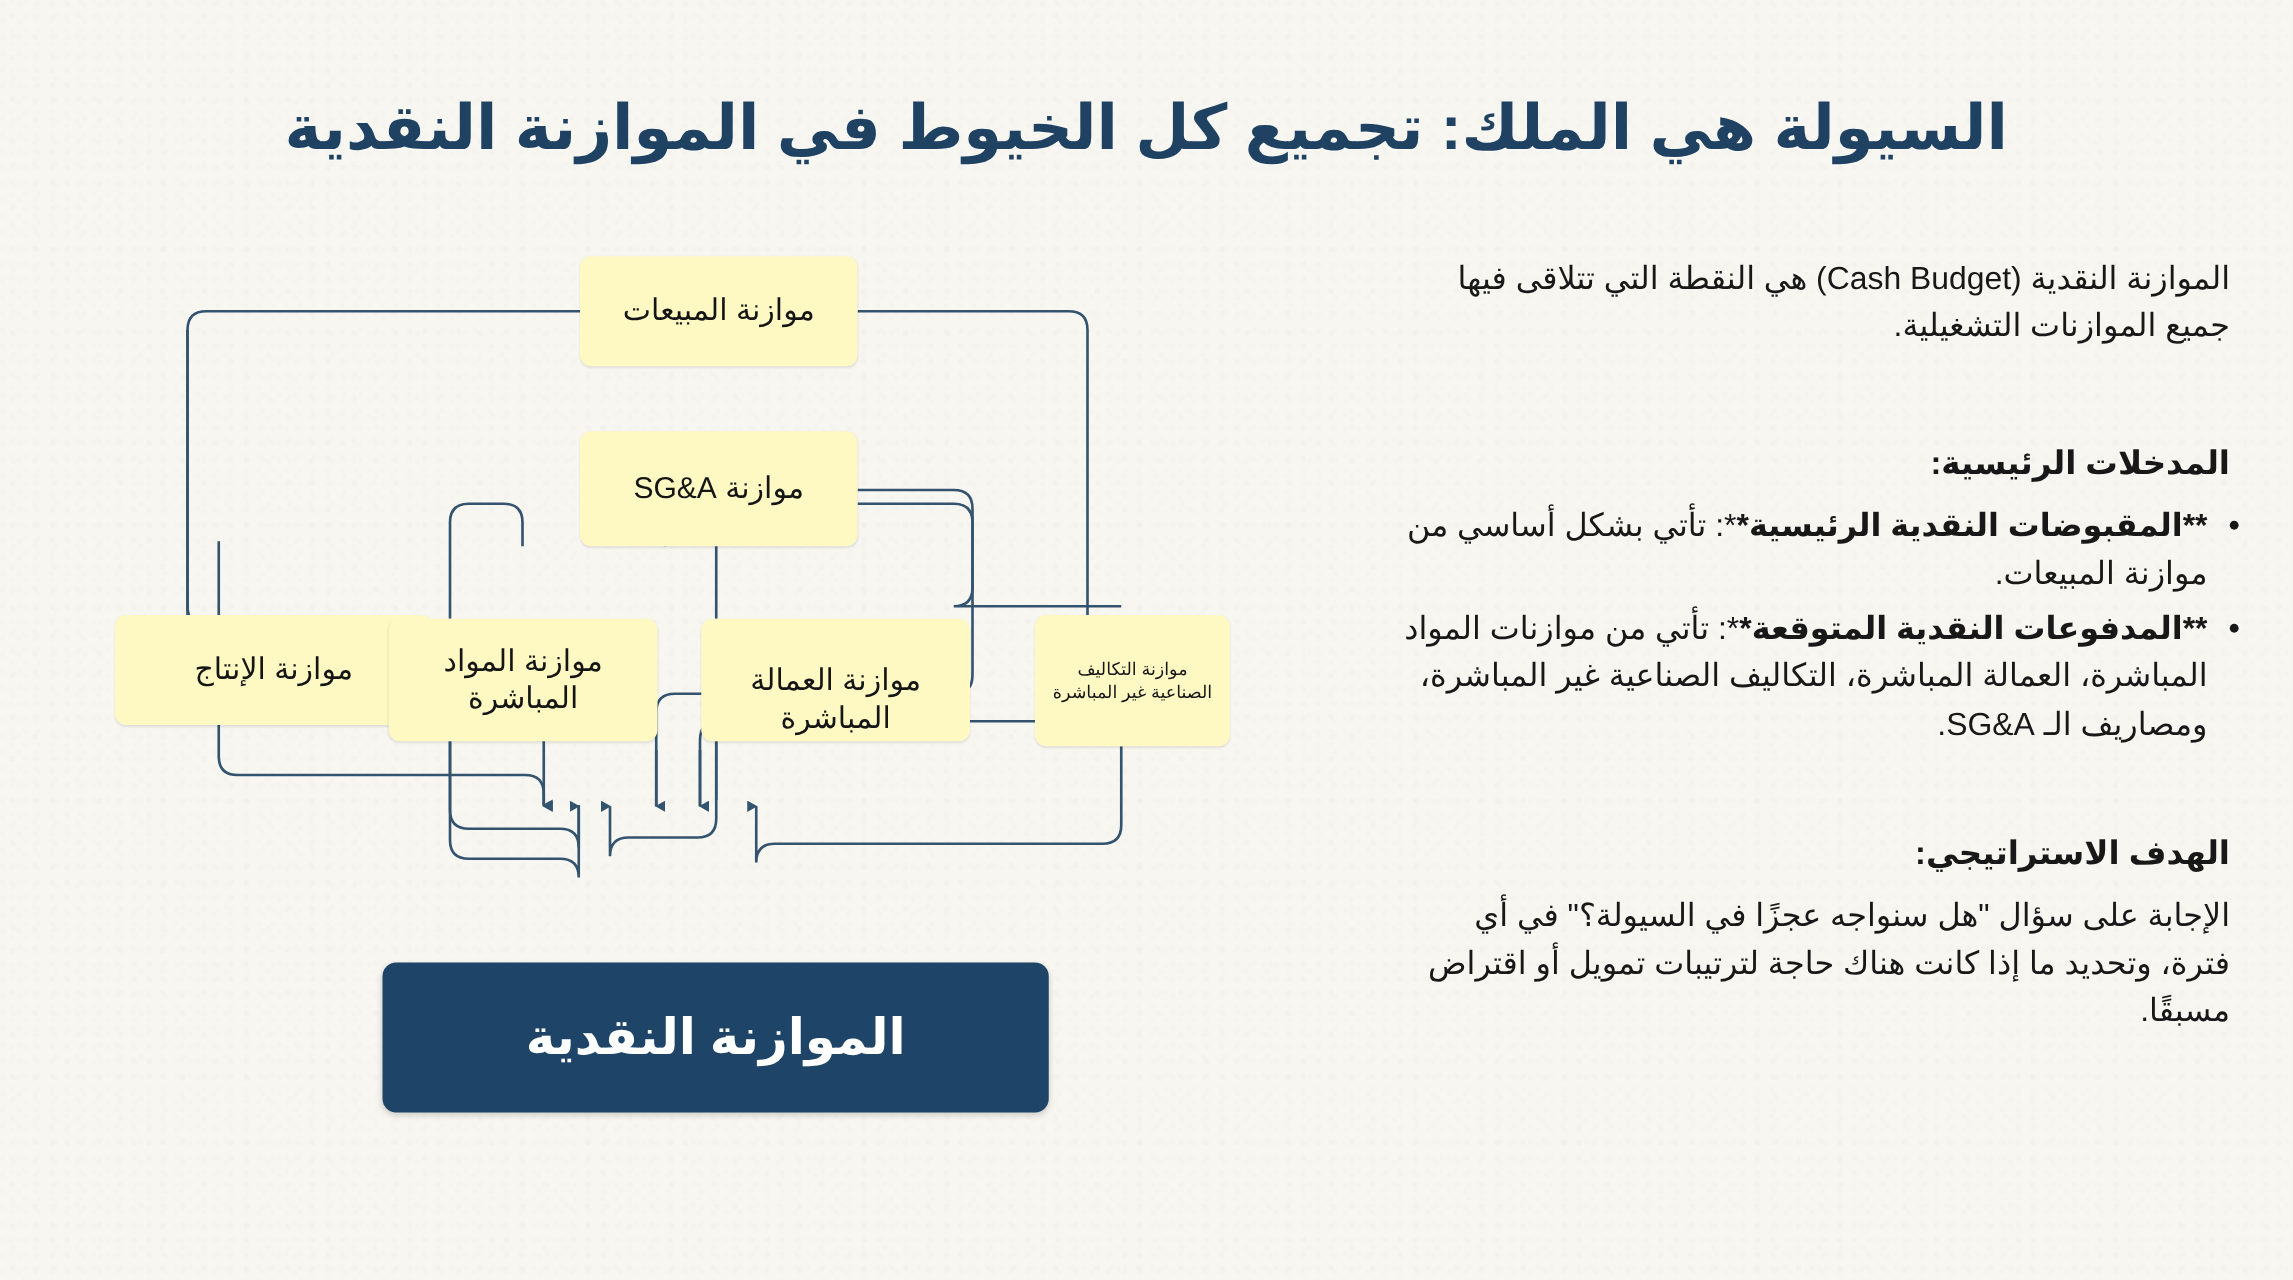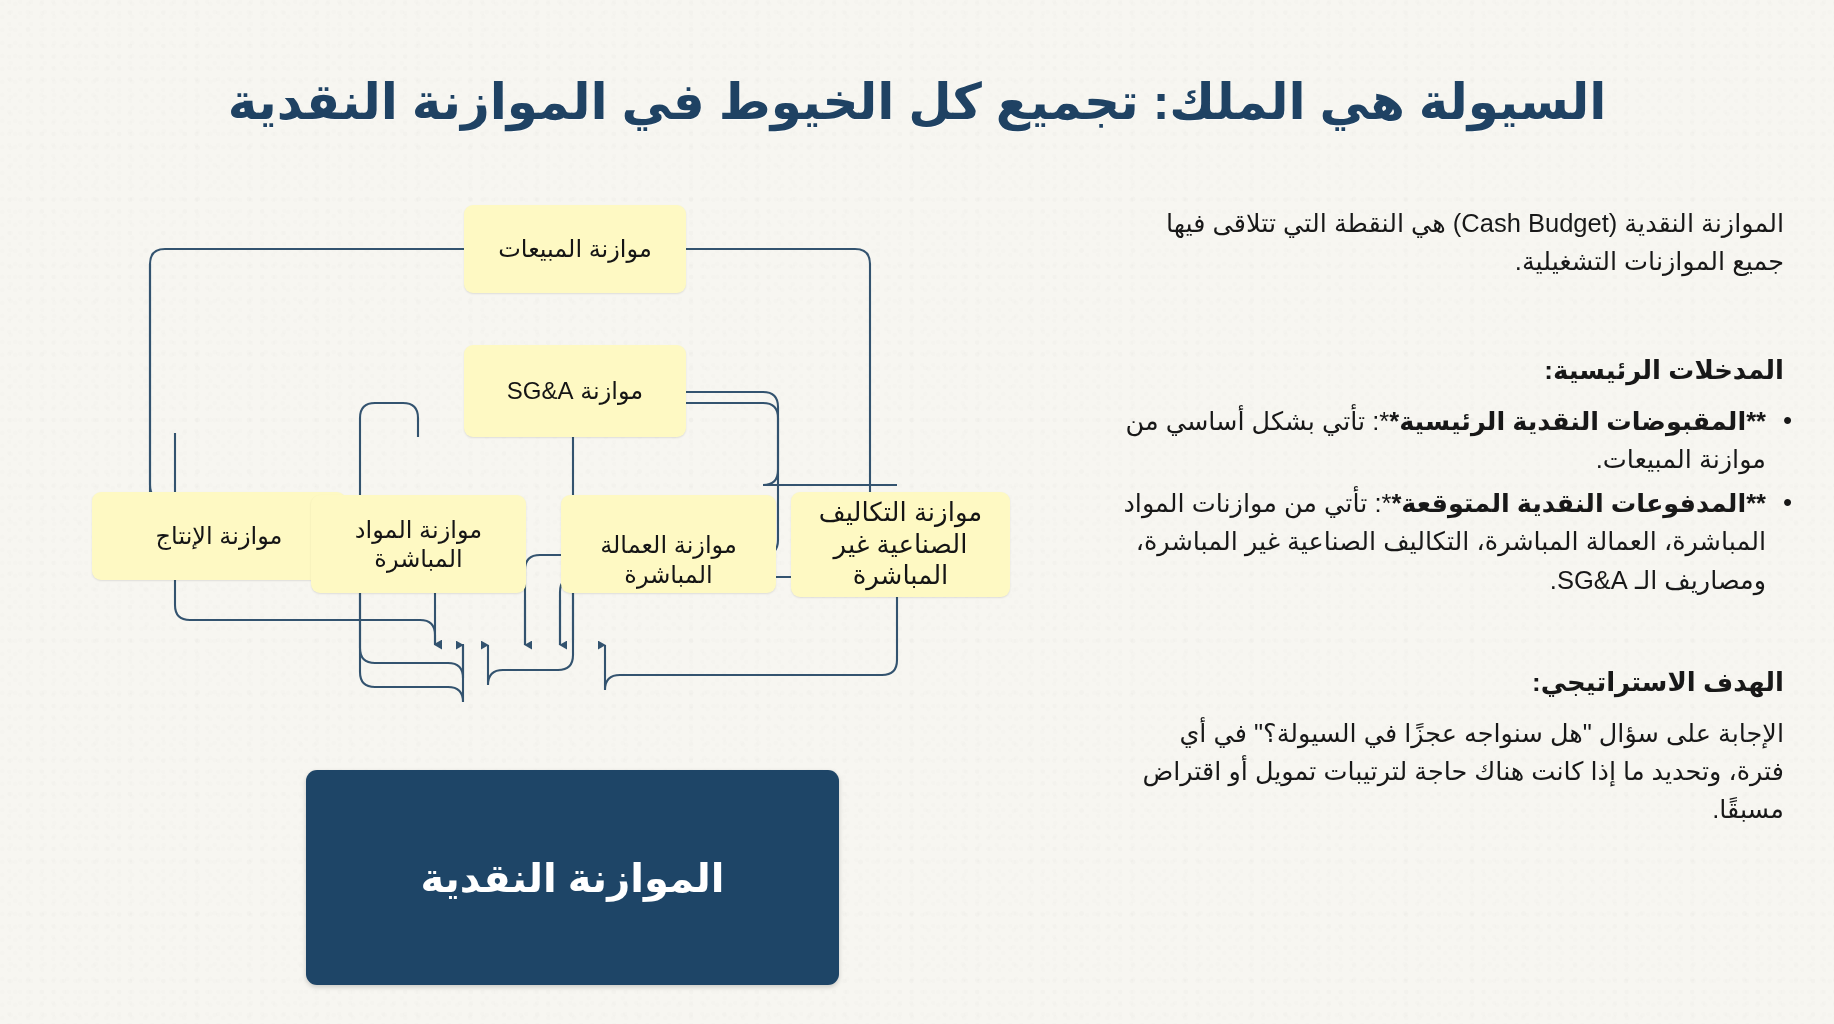--- a/index.html
+++ b/index.html
@@ -190,25 +190,25 @@
     </div>
 
     <div class="node" style="left:311px; top:495px; width:215px; height:98px;">
       <span>موازنة المواد المباشرة</span>
     </div>
 
     <div class="node" style="left:561px; top:495px; width:215px; height:98px;align-items:flex-end;">
       <span>موازنة العمالة المباشرة</span>
     </div>
 
-    <div class="node" style="left:791px; top:492px; width:219px; height:105px; font-size:26px;">
+    <div class="node" style="left:828px; top:492px; width:156px; height:105px; font-size:14px;">
       <span>موازنة التكاليف الصناعية غير المباشرة</span>
     </div>
 
-    <div id="node-cash" style="left:306px; top:770px; width:533px; height:215px;">
+    <div id="node-cash" style="left:306px; top:770px; width:533px; height:120px;">
       <span>الموازنة النقدية</span>
     </div>
 
   </div>
 
   <div id="textpane">
 
     <p>الموازنة النقدية (Cash Budget) هي النقطة التي تتلاقى فيها جميع الموازنات التشغيلية.</p>
 
     <div class="gap-lg"></div>

